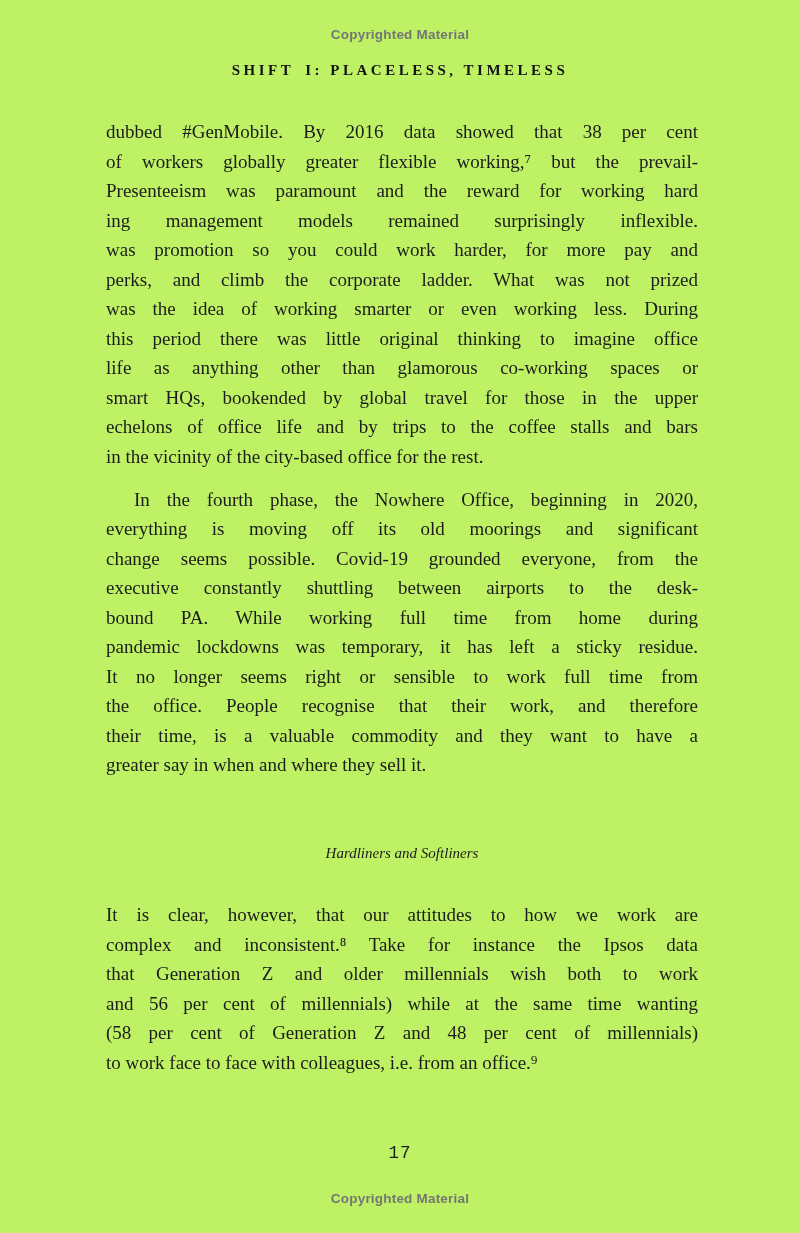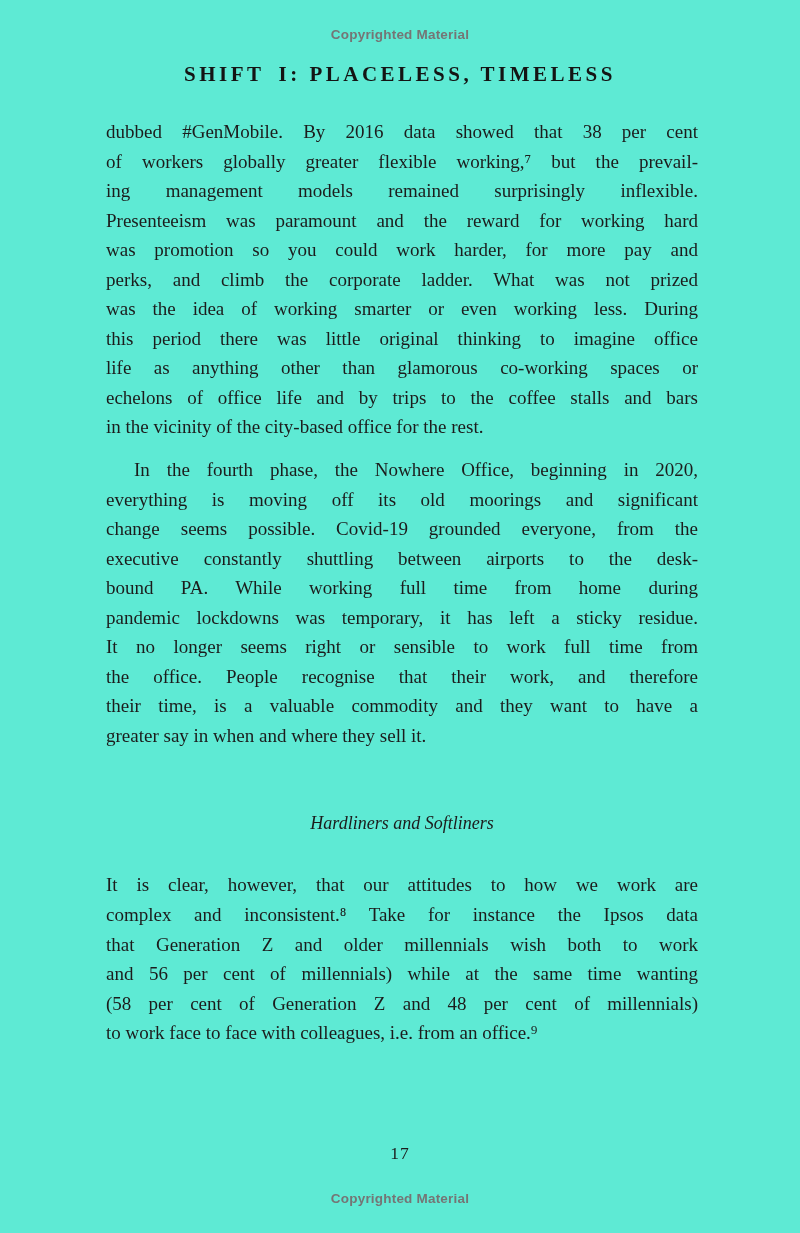--- a/index.html
+++ b/index.html
@@ -1,20 +1,20 @@
 <!DOCTYPE html>
 <html><head>
 <meta charset="utf-8">
 <style>
   html, body { margin: 0; padding: 0; background: #ffffff; }
   .page {
     position: relative;
     width: 800px;
     height: 1233px;
-    background: #5eead4;
+    background: #bef264;
     overflow: hidden;
     font-family: "Liberation Serif", serif;
     color: #1c1c1c;
   }
   .copyright-top, .copyright-bottom {
     position: absolute;
     left: 0;
     width: 100%;
     text-align: center;
     font-family: "Liberation Sans", sans-serif;
@@ -24,21 +24,21 @@
     letter-spacing: 0.2px;
   }
   .copyright-top { top: 27px; }
   .copyright-bottom { top: 1191px; }
   .running-head {
     position: absolute;
     top: 62px;
     left: 0;
     width: 100%;
     text-align: center;
-    font-size: 21px;
+    font-size: 15px;
     font-weight: 600;
     letter-spacing: 3.5px;
     color: #141414;
   }
   .body-text {
     position: absolute;
     top: 117px;
     left: 106px;
     width: 592px;
     font-size: 19px;
@@ -47,61 +47,63 @@
   .line {
     height: 29.55px;
     overflow: hidden;
     text-align: justify;
     text-align-last: justify;
   }
   .line.last { text-align-last: left; }
   .line.indent { padding-left: 28px; margin-top: 13px; }
   .section-heading {
     font-style: italic;
-    font-size: 18px;
+    font-size: 15px;
     text-align: center;
     text-align-last: center;
     line-height: 32px;
     height: 32px;
     margin-top: 57px;
     margin-bottom: 31px;
     color: #1c1c1c;
   }
   .page-number {
     position: absolute;
     top: 1143px;
     left: 0;
     width: 100%;
     text-align: center;
     font-size: 17.5px;
     letter-spacing: 1px;
     color: #1c1c1c;
+    font-family: Liberation Mono, monospace;
   }
 </style>
 </head>
 <body>
 
 <div class="page">
 
   <div class="copyright-top">Copyrighted Material</div>
 
   <div class="running-head">SHIFT I: PLACELESS, TIMELESS</div>
 
   <div class="body-text">
 
     <div>
       <div class="line">dubbed #GenMobile. By 2016 data showed that 38 per cent</div>
       <div class="line">of workers globally greater flexible working,⁷ but the prevail-</div>
+      <div class="line">Presenteeism was paramount and the reward for working hard</div>
       <div class="line">ing management models remained surprisingly inflexible.</div>
-      <div class="line">Presenteeism was paramount and the reward for working hard</div>
       <div class="line">was promotion so you could work harder, for more pay and</div>
       <div class="line">perks, and climb the corporate ladder. What was not prized</div>
       <div class="line">was the idea of working smarter or even working less. During</div>
       <div class="line">this period there was little original thinking to imagine office</div>
       <div class="line">life as anything other than glamorous co-working spaces or</div>
+      <div class="line">smart HQs, bookended by global travel for those in the upper</div>
       <div class="line">echelons of office life and by trips to the coffee stalls and bars</div>
       <div class="line last">in the vicinity of the city-based office for the rest.</div>
     </div>
 
     <div>
       <div class="line indent">In the fourth phase, the Nowhere Office, beginning in 2020,</div>
       <div class="line">everything is moving off its old moorings and significant</div>
       <div class="line">change seems possible. Covid-19 grounded everyone, from the</div>
       <div class="line">executive constantly shuttling between airports to the desk-</div>
       <div class="line">bound PA. While working full time from home during</div>

